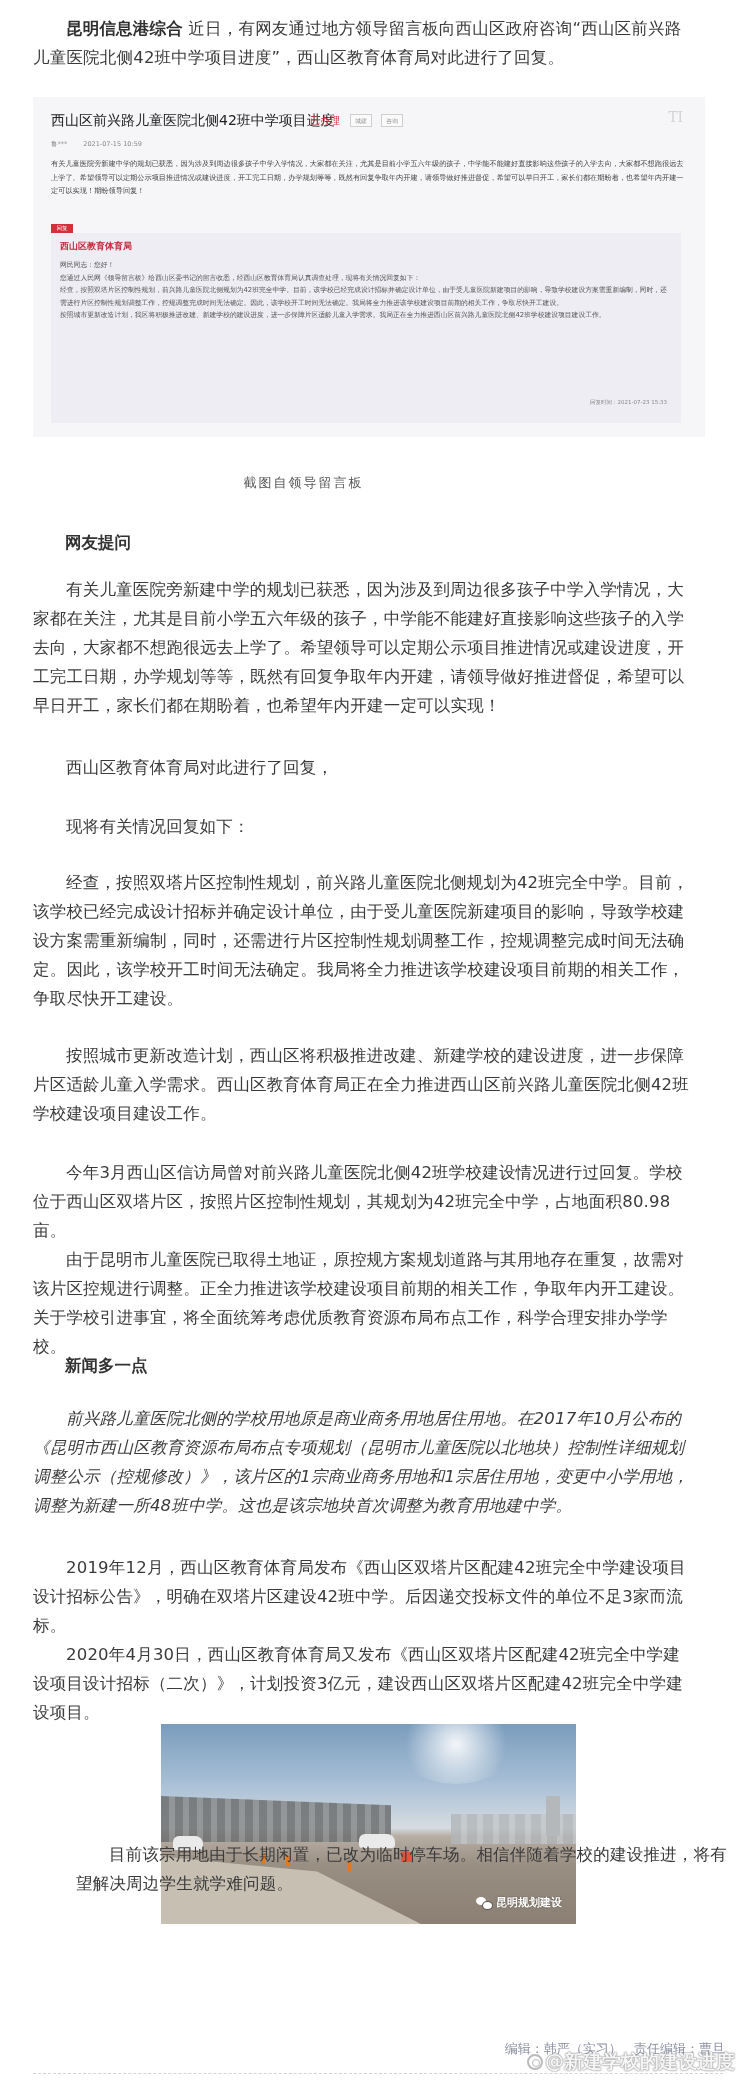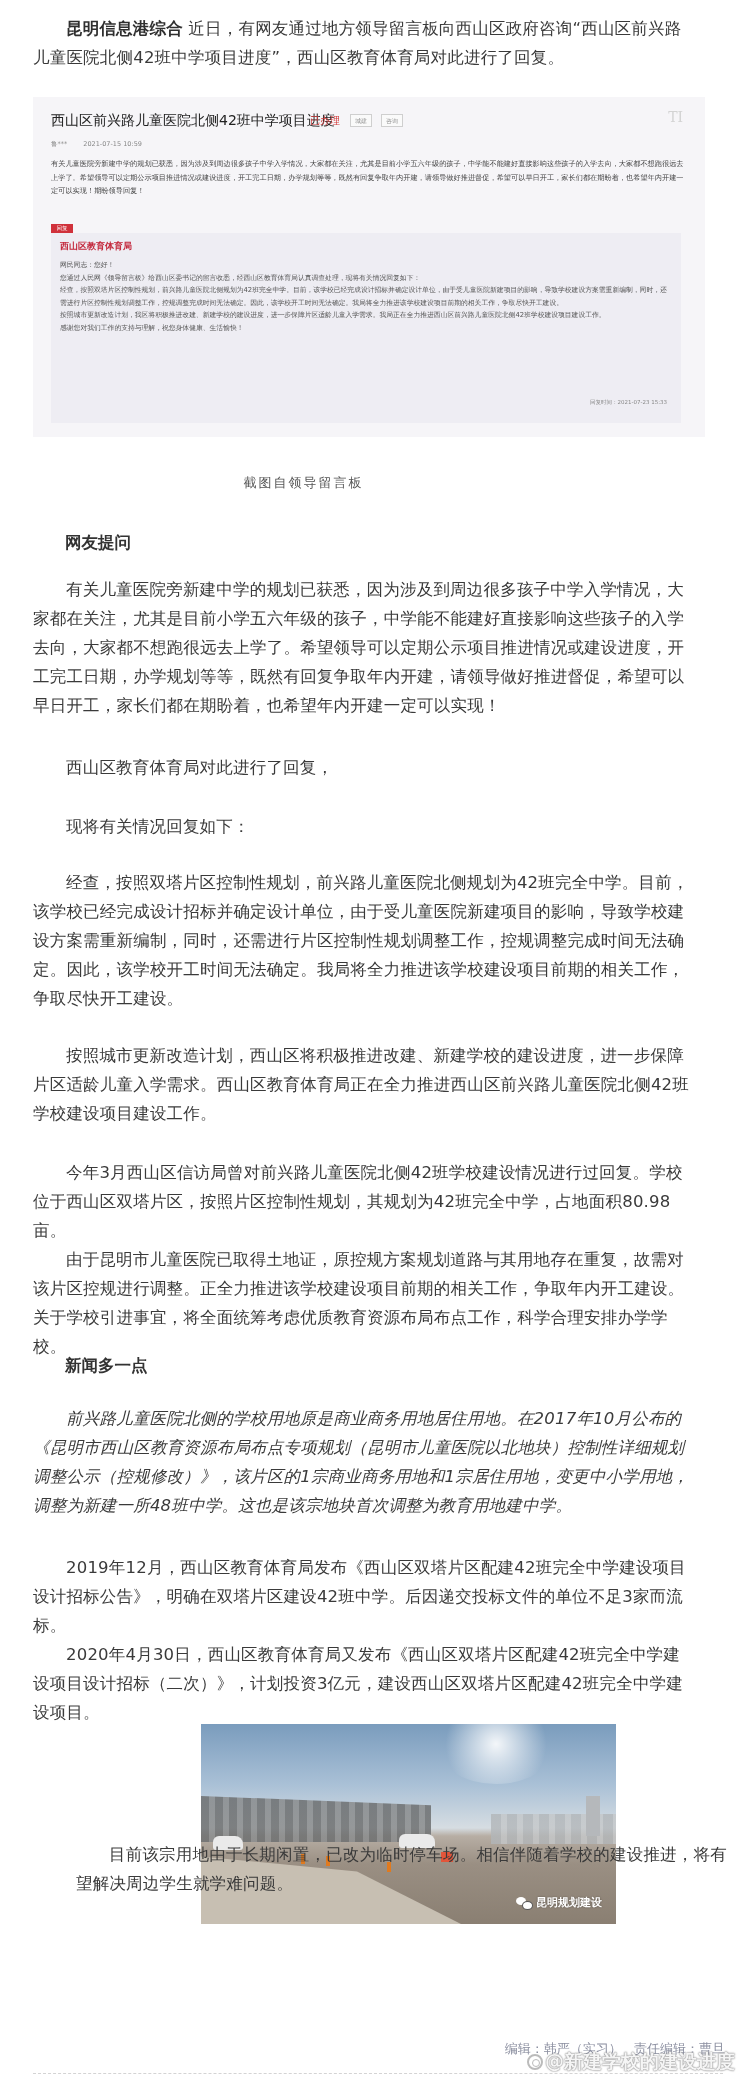--- a/index.html
+++ b/index.html
@@ -22,21 +22,21 @@
   .reply-badge { position: absolute; left: 18px; top: 127px; width: 22px; height: 9px; background: #d0313b; color: #fff; font-size: 5.5px; line-height: 9px; text-align: center; }
   .reply-box { position: absolute; left: 18px; top: 136px; width: 630px; height: 190px; background: #eeedf3; }
   .reply-org { position: absolute; left: 9px; top: 7px; font-size: 9px; font-weight: bold; color: #c3273b; }
   .reply-text { position: absolute; left: 9px; top: 26px; width: 612px; font-size: 6.8px; line-height: 12.6px; color: #555; }
   .reply-time { position: absolute; right: 14px; top: 166px; font-size: 5.5px; color: #888; }
 
   .caption { position: absolute; left: 0; width: 607px; top: 474px; text-align: center; font-family: "DejaVu Serif", serif; font-size: 13px; color: #555; letter-spacing: 2px; }
 
   
   .photo { position: absolute; left: 161px; top: 1724px; width: 415px; height: 200px; overflow: hidden;
-           background: linear-gradient(180deg, #7a9cbd 0%, #a9c0d6 30%, #d6dde2 52%, #b7aea4 56%, #9a8f83 70%, #8a7f72 100%); margin-left: 40px; }
+           background: linear-gradient(180deg, #7a9cbd 0%, #a9c0d6 30%, #d6dde2 52%, #b7aea4 56%, #9a8f83 70%, #8a7f72 100%); }
   .photo .buildings { position: absolute; left: 0; top: 72px; width: 230px; height: 46px;
            background: repeating-linear-gradient(90deg, #6d6f70 0 8px, #8a8c8d 8px 14px); opacity: .85;
            clip-path: polygon(0 0, 100% 20%, 100% 100%, 0 100%); }
   .photo .buildings2 { position: absolute; left: 290px; top: 90px; width: 125px; height: 30px;
            background: repeating-linear-gradient(90deg, #b2b6b9 0 10px, #c4c7c9 10px 16px); opacity: .8; }
   .photo .tower { position: absolute; left: 385px; top: 72px; width: 14px; height: 40px; background: #b5b8bb; }
   .photo .road { position: absolute; left: 0; top: 125px; width: 260px; height: 75px; background: #c7bfb2;
            clip-path: polygon(0 10%, 60% 30%, 100% 100%, 0 100%); }
   .photo .car { position: absolute; width: 30px; height: 14px; background: #eaeaea; border-radius: 6px 8px 3px 3px; }
   .photo .cone { position: absolute; width: 4px; height: 10px; background: #e07a1f; }
@@ -72,21 +72,20 @@
   </div>
   <div class="card-body">有关儿童医院旁新建中学的规划已获悉，因为涉及到周边很多孩子中学入学情况，大家都在关注，尤其是目前小学五六年级的孩子，中学能不能建好直接影响这些孩子的入学去向，大家都不想跑很远去上学了。希望领导可以定期公示项目推进情况或建设进度，开工完工日期，办学规划等等，既然有回复争取年内开建，请领导做好推进督促，希望可以早日开工，家长们都在期盼着，也希望年内开建一定可以实现！期盼领导回复！</div>
   <div class="reply-badge">回复</div>
   <div class="reply-box">
     <div class="reply-org">西山区教育体育局</div>
     <div class="reply-text">
       <div>网民同志：您好！</div>
       <div>您通过人民网《领导留言板》给西山区委书记的留言收悉，经西山区教育体育局认真调查处理，现将有关情况回复如下：</div>
       <div>经查，按照双塔片区控制性规划，前兴路儿童医院北侧规划为42班完全中学。目前，该学校已经完成设计招标并确定设计单位，由于受儿童医院新建项目的影响，导致学校建设方案需重新编制，同时，还需进行片区控制性规划调整工作，控规调整完成时间无法确定。因此，该学校开工时间无法确定。我局将全力推进该学校建设项目前期的相关工作，争取尽快开工建设。</div>
       <div>按照城市更新改造计划，我区将积极推进改建、新建学校的建设进度，进一步保障片区适龄儿童入学需求。我局正在全力推进西山区前兴路儿童医院北侧42班学校建设项目建设工作。</div>
-      <div>感谢您对我们工作的支持与理解，祝您身体健康、生活愉快！</div>
     </div>
     <div class="reply-time">回复时间：2021-07-23 15:33</div>
   </div>
 </div>
 
 <div class="caption">截图自领导留言板</div>
 
 <div class="section-h" style="top:532px;">网友提问</div>
 
 <p class="p indent" style="top:575px;">有关儿童医院旁新建中学的规划已获悉，因为涉及到周边很多孩子中学入学情况，大家都在关注，尤其是目前小学五六年级的孩子，中学能不能建好直接影响这些孩子的入学去向，大家都不想跑很远去上学了。希望领导可以定期公示项目推进情况或建设进度，开工完工日期，办学规划等等，既然有回复争取年内开建，请领导做好推进督促，希望可以早日开工，家长们都在期盼着，也希望年内开建一定可以实现！</p>

